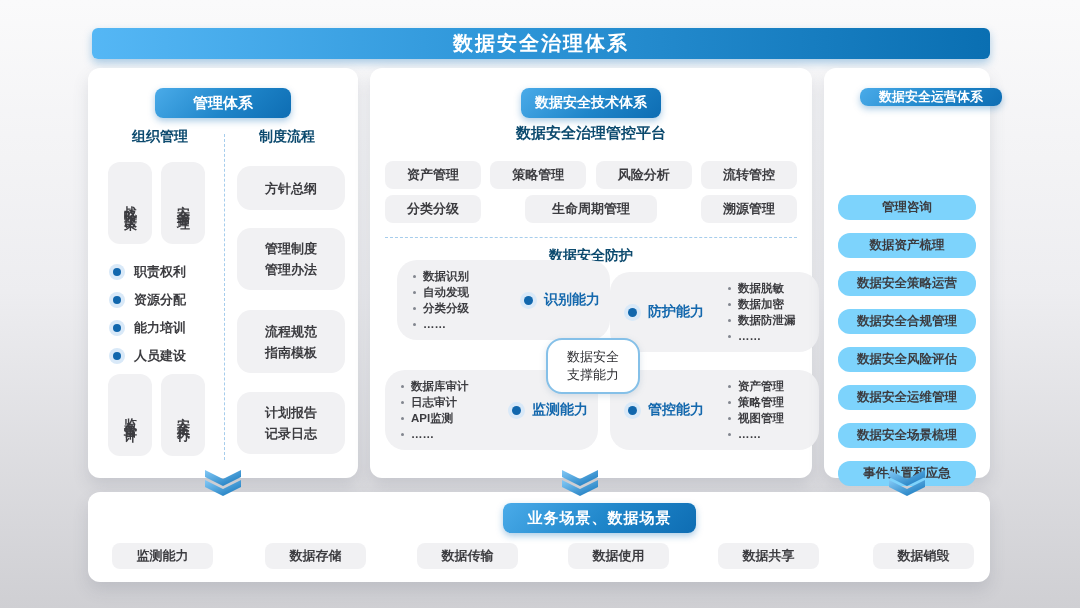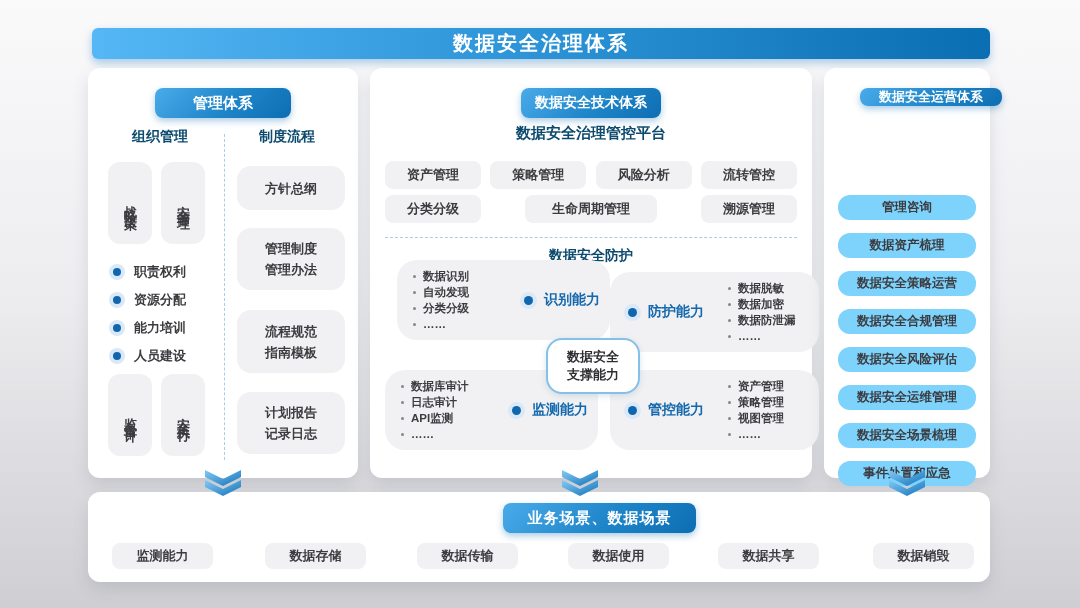--- a/index.html
+++ b/index.html
@@ -74,21 +74,21 @@
   .capbox.label-left .cap-list{flex:1;padding-left:24px;}
   .cap-list{display:flex;flex-direction:column;justify-content:center;}
   .cap-item{display:flex;align-items:center;font-size:11.5px;font-weight:600;color:#3c3c40;line-height:16px;}
   .mini-dot{width:3px;height:3px;border-radius:50%;background:#82868e;margin-right:7px;flex:none;}
   .cap-label{display:flex;align-items:center;gap:7px;font-size:14px;font-weight:bold;color:#1468ad;white-space:nowrap;}
   .halo.sm{width:17px;height:17px;}
   .halo.sm::after{width:9px;height:9px;}
   .capsule{position:absolute;left:176px;top:270px;width:90px;height:52px;background:#fff;
            border:2px solid #85c0e8;border-radius:16px;z-index:3;
            display:flex;flex-direction:column;align-items:center;justify-content:center;
-           font-size:13px;font-weight:bold;color:#2f2f33;line-height:18px;
+           font-size:13px;font-weight:normal;color:#2f2f33;line-height:18px;
            box-shadow:0 2px 6px rgba(120,150,180,.25);}
 
   
   .rp-item{position:absolute;left:14px;width:138px;height:25px;background:#7dd3fc;border-radius:12px;
            display:flex;align-items:center;justify-content:center;font-size:12.5px;font-weight:600;color:#3c3c40;
            white-space:nowrap;margin-top:40px;}
 
   
   .bp-item{position:absolute;top:51px;width:101px;height:26px;background:#f1f1f3;border-radius:8px;
            display:flex;align-items:center;justify-content:center;font-size:13px;font-weight:600;color:#3c3c40;}

